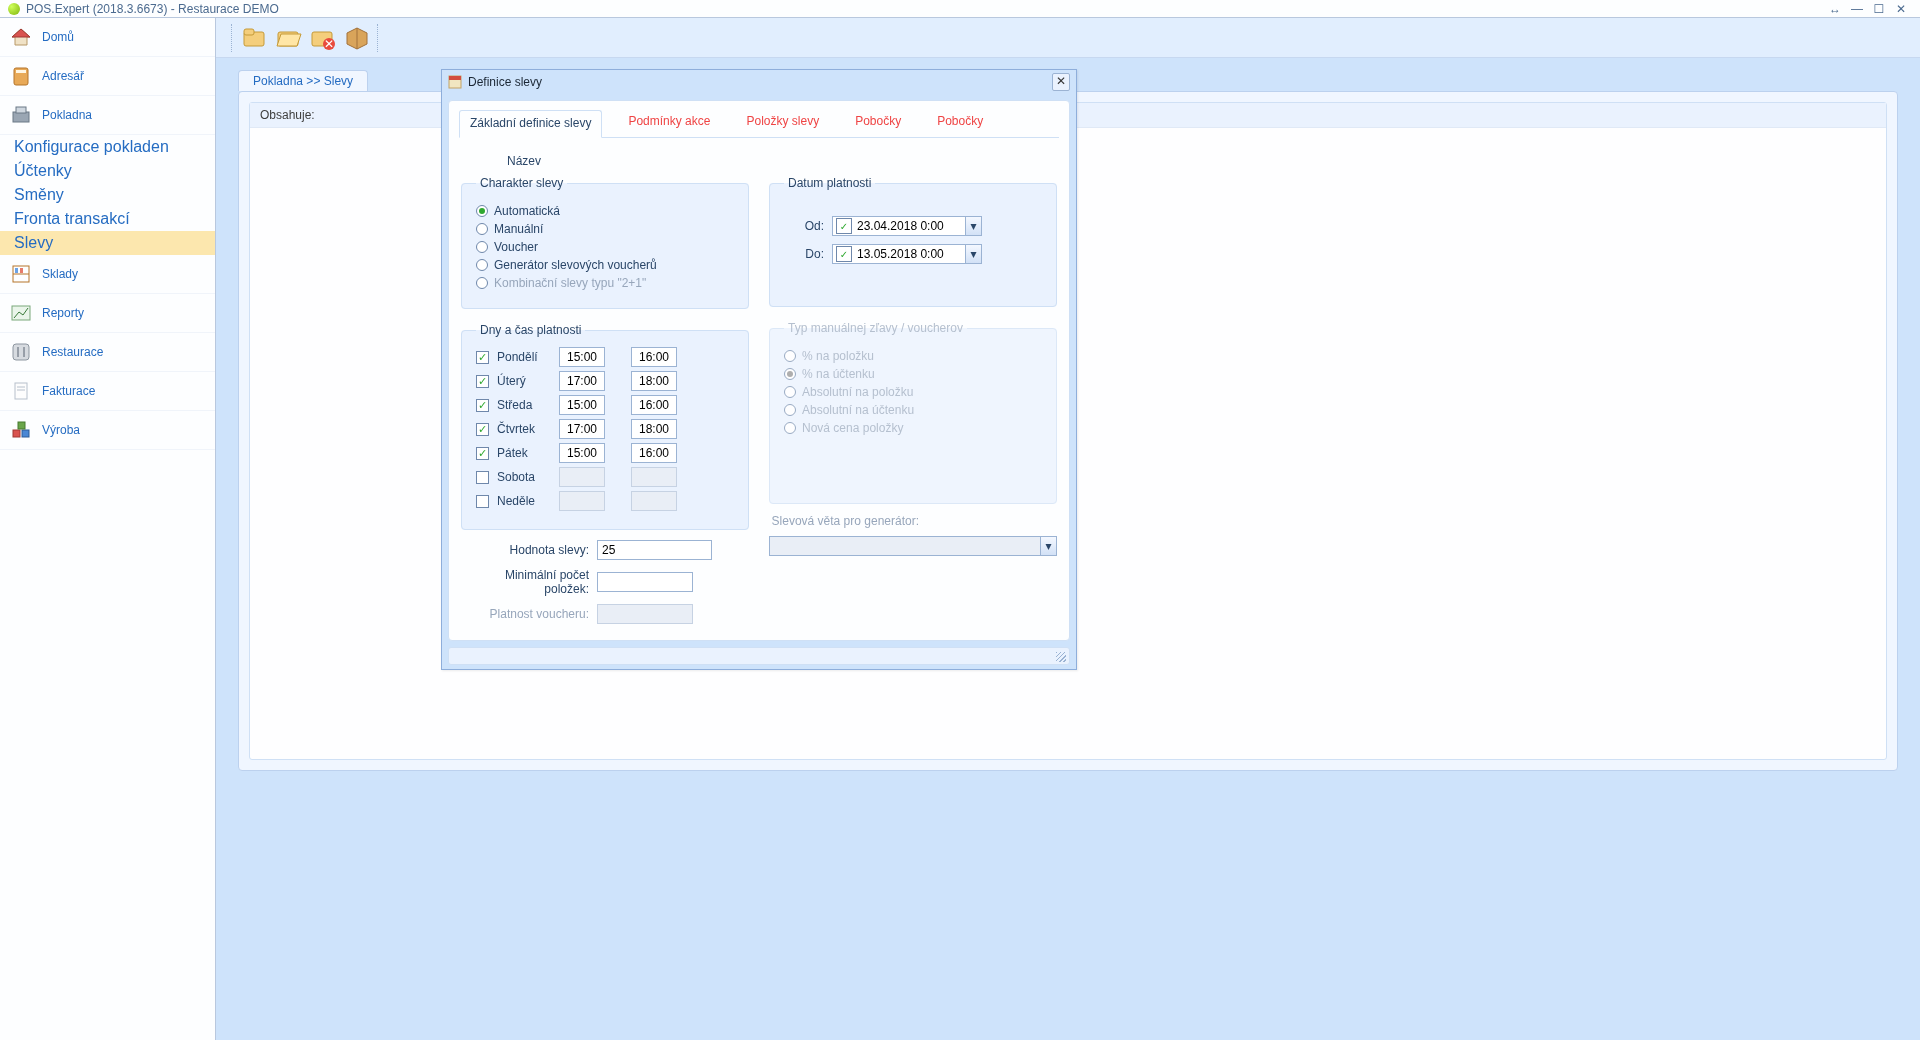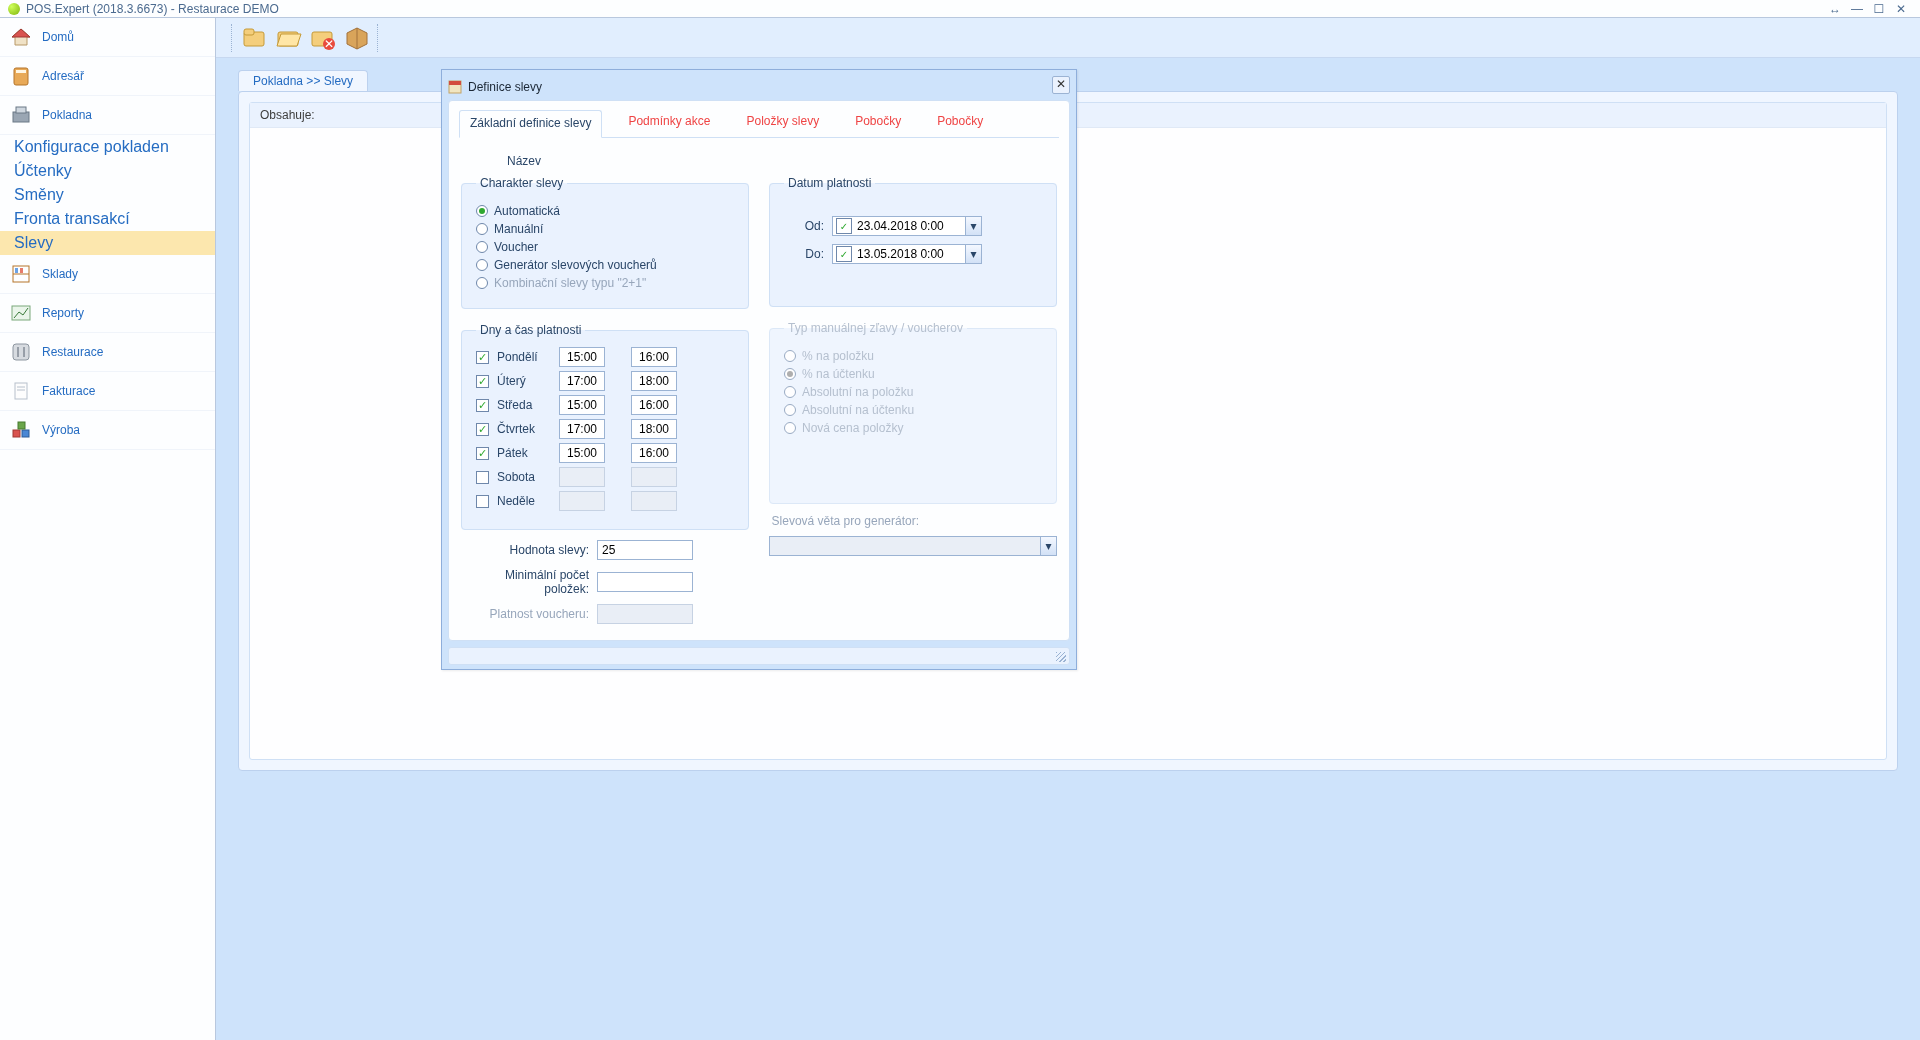--- a/index.html
+++ b/index.html
@@ -27,21 +27,21 @@
 
 .crumbs { margin: 12px 22px 0 22px; }
 .crumbs-tab { display:inline-block; background: #f0f6ff; border: 1px solid #bcd1ee; border-bottom: none; border-radius: 4px 4px 0 0; padding: 3px 14px; color: #256cc2; }
 
 .panel { margin: 0 22px 18px 22px; height: 680px; background: #f0f6ff; border: 1px solid #bcd1ee; border-radius: 4px; }
 .panel-inner { margin: 10px; height: calc(100% - 20px); background: #fefeff; border: 1px solid #cfe0f5; border-radius: 3px; }
 .panel-head { background: #eaf2fe; padding: 5px 10px; color: #3e3e3e; border-bottom: 1px solid #e0e9f6; }
 
 
 .dialog { position: absolute; left: 225px; top: 51px; width: 636px; background: #cee3fb; border: 1px solid #8eaedb; box-shadow: 1px 1px 2px rgba(0,0,0,.08); }
-.dlg-title { height: 24px; display: flex; align-items: flex-end; padding: 0 6px; color: #1b2735; }
+.dlg-title { height: 24px; display: flex; align-items: center; padding: 0 6px; color: #1b2735; }
 .dlg-title .dlg-ic { width: 14px; height: 14px; margin-right: 6px; display:inline-block; }
 .dlg-title .spacer { flex:1; }
 .dlg-close { width: 18px; height: 18px; border: 1px solid #9bb3d3; background: #eaf2fe; text-align:center; line-height:14px; color:#333; border-radius:2px; }
 .dlg-body { margin: 6px; background: #fdfeff; border: 1px solid #cfe0f5; border-radius: 4px; padding: 0; }
 .dlg-inner { padding: 16px 12px 8px 12px; }
 
 .tabs { display:flex; gap: 16px; padding: 0 10px; background: transparent; height: 28px; margin-top:8px; }
 .tab { padding: 5px 10px; color: #ef4444; border-radius: 3px 3px 0 0; }
 .tab.active { background: #fdfeff; border: 1px solid #cfe0f5; border-bottom: 1px solid #fdfeff; position: relative; top: 1px; color: #2a4668; }
 .tabline { border-top: 1px solid #cfe0f5; margin: 0 10px; }
@@ -326,21 +326,21 @@
                       <span style="width:54px;color:#2a4668">Neděle</span>
                       <input type="text" class="field time disabled" value="" disabled="" style="">
                       <span style="width:10px"></span>
                       <input type="text" class="field time disabled" value="" disabled="" style="">
                     </div>
                   </div>
               </fieldset>
 
               <div class="row" style="margin-top:10px">
                 <span class="lbl" style="width:128px">Hodnota slevy:</span>
-                <input type="text" class="field" style="width: 96px;" value="25">
+                <input type="text" class="field" style="width: 115px;" value="25">
               </div>
               <div class="row">
                 <span class="lbl" style="width:128px">Minimální počet položek:</span>
                 <input type="text" class="field" style="width: 96px;" value="">
               </div>
               <div class="row">
                 <span class="lbl muted" style="width:128px">Platnost voucheru:</span>
                 <input type="text" class="field disabled" style="width: 96px;" disabled="">
               </div>
             </div>

